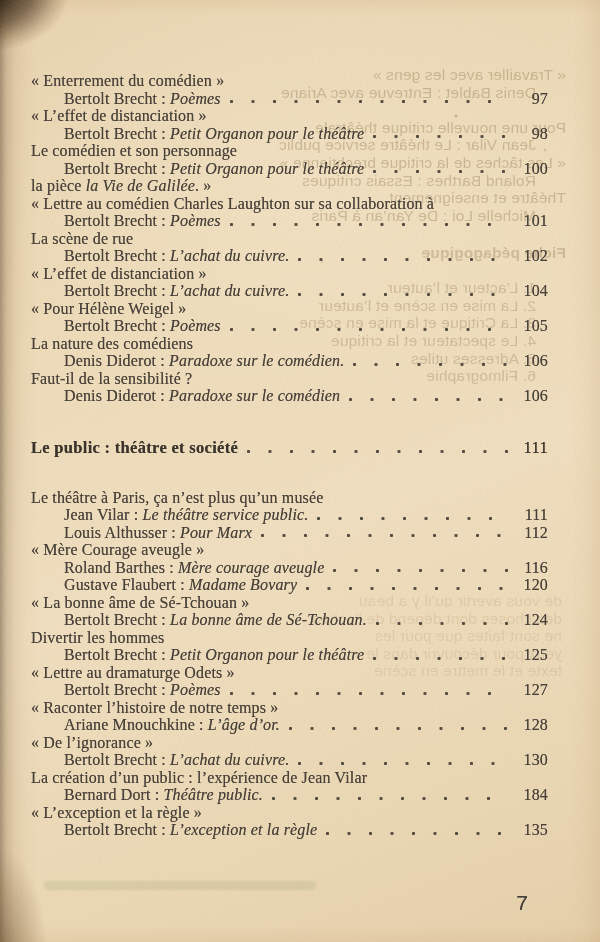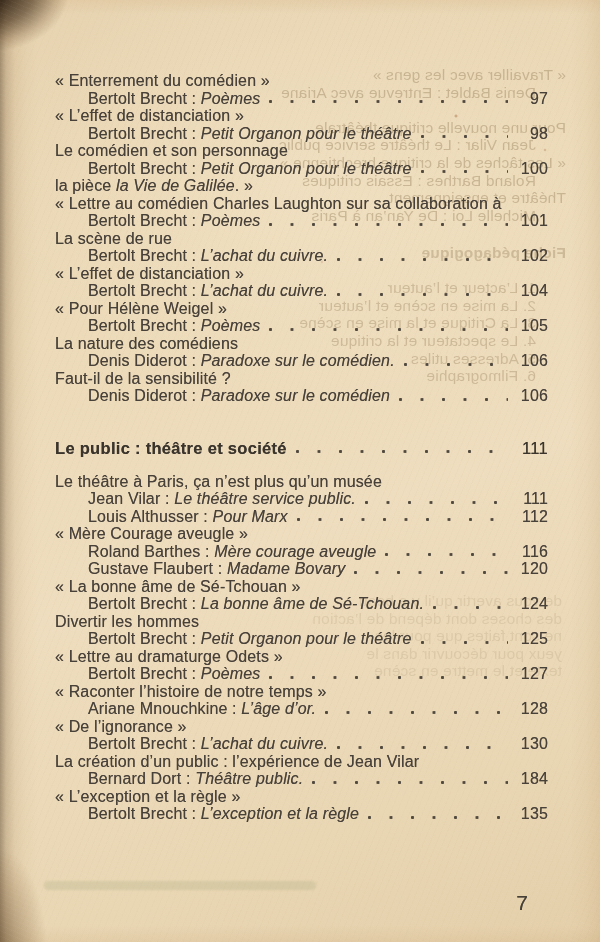--- a/index.html
+++ b/index.html
@@ -31,38 +31,38 @@
   .ghost{
     position:absolute;transform:scaleX(-1);
     color:rgba(122,96,58,.9);
     font-size:15.5px;line-height:17.6px;letter-spacing:.2px;
     filter:blur(.5px);white-space:nowrap;
   }
   .ghost .gl{height:17.6px;}
   .ghost .ind{padding-left:30px;}
   .ghost .ghead{font-weight:bold;}
   
-  .content{position:absolute;left:55px;right:52px;top:72px;}
+  .content{position:absolute;left:31px;right:52px;top:72px;font-family:Liberation Serif, serif;}
   .toc-line{
     font-size:16px;line-height:17.5px;letter-spacing:.15px;
     text-shadow:0 0 .4px rgba(72,65,56,.65);
     white-space:nowrap;
   }
   .ref-row{display:flex;align-items:center;padding-left:33px;}
   .ref-row .txt{flex:none;}
   .work{font-style:italic;}
   .leader{
     flex:1;align-self:flex-end;height:3px;margin:0 4px 4px 9px;
     background-image:radial-gradient(circle at 1.5px 1.5px, rgba(68,61,52,.92) 1.3px, rgba(68,61,52,0) 1.8px);
     background-size:21.5px 3px;background-repeat:repeat-x;
   }
   .pg{flex:none;width:36px;text-align:right;}
   .heading-row{
     display:flex;align-items:baseline;
-    margin-top:34px;margin-bottom:16px;
+    margin-top:34px;margin-bottom:32px;
     font-weight:bold;font-size:16.5px;line-height:18px;letter-spacing:.3px;
     color:#3a342c;text-shadow:0 0 .5px rgba(58,52,44,.7);white-space:nowrap;
   }
   .heading-row .leader{margin-bottom:4px;}
   .heading-row .pg{font-weight:normal;}
   
   .folio{
     position:absolute;top:892px;right:72px;
     font-size:21px;line-height:22px;color:#453f38;
     text-shadow:0 0 .4px rgba(69,63,56,.65);

